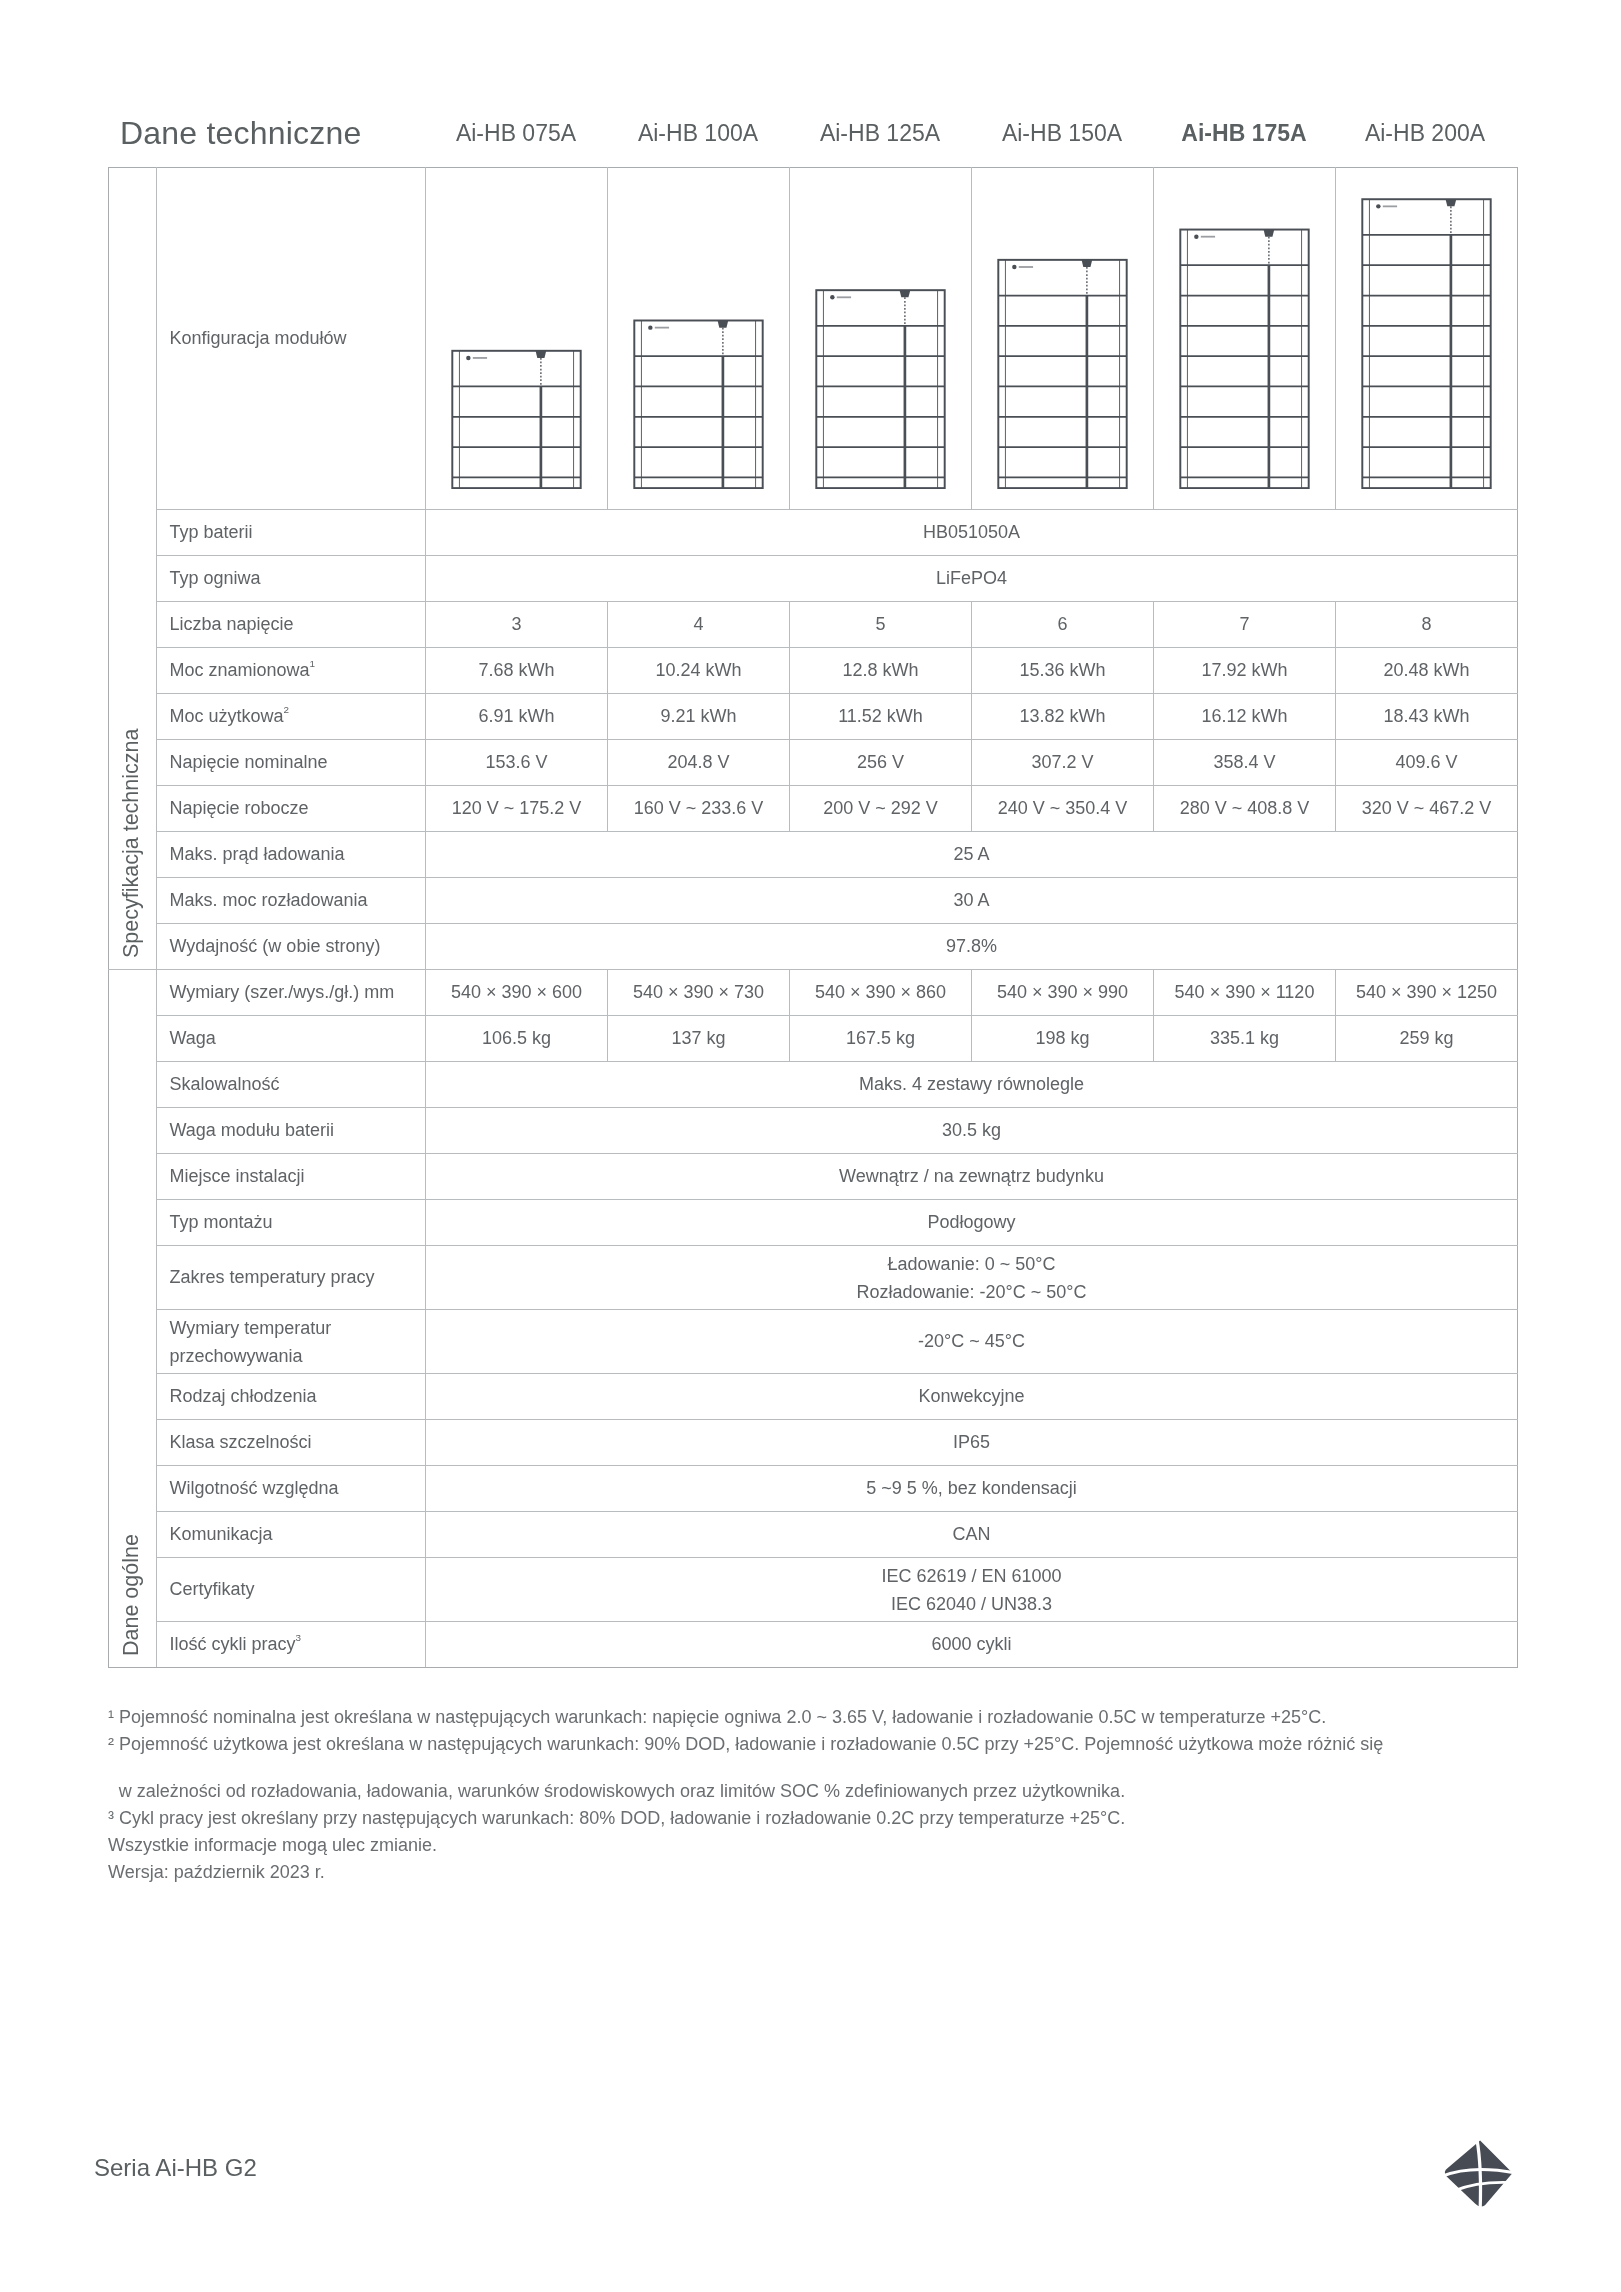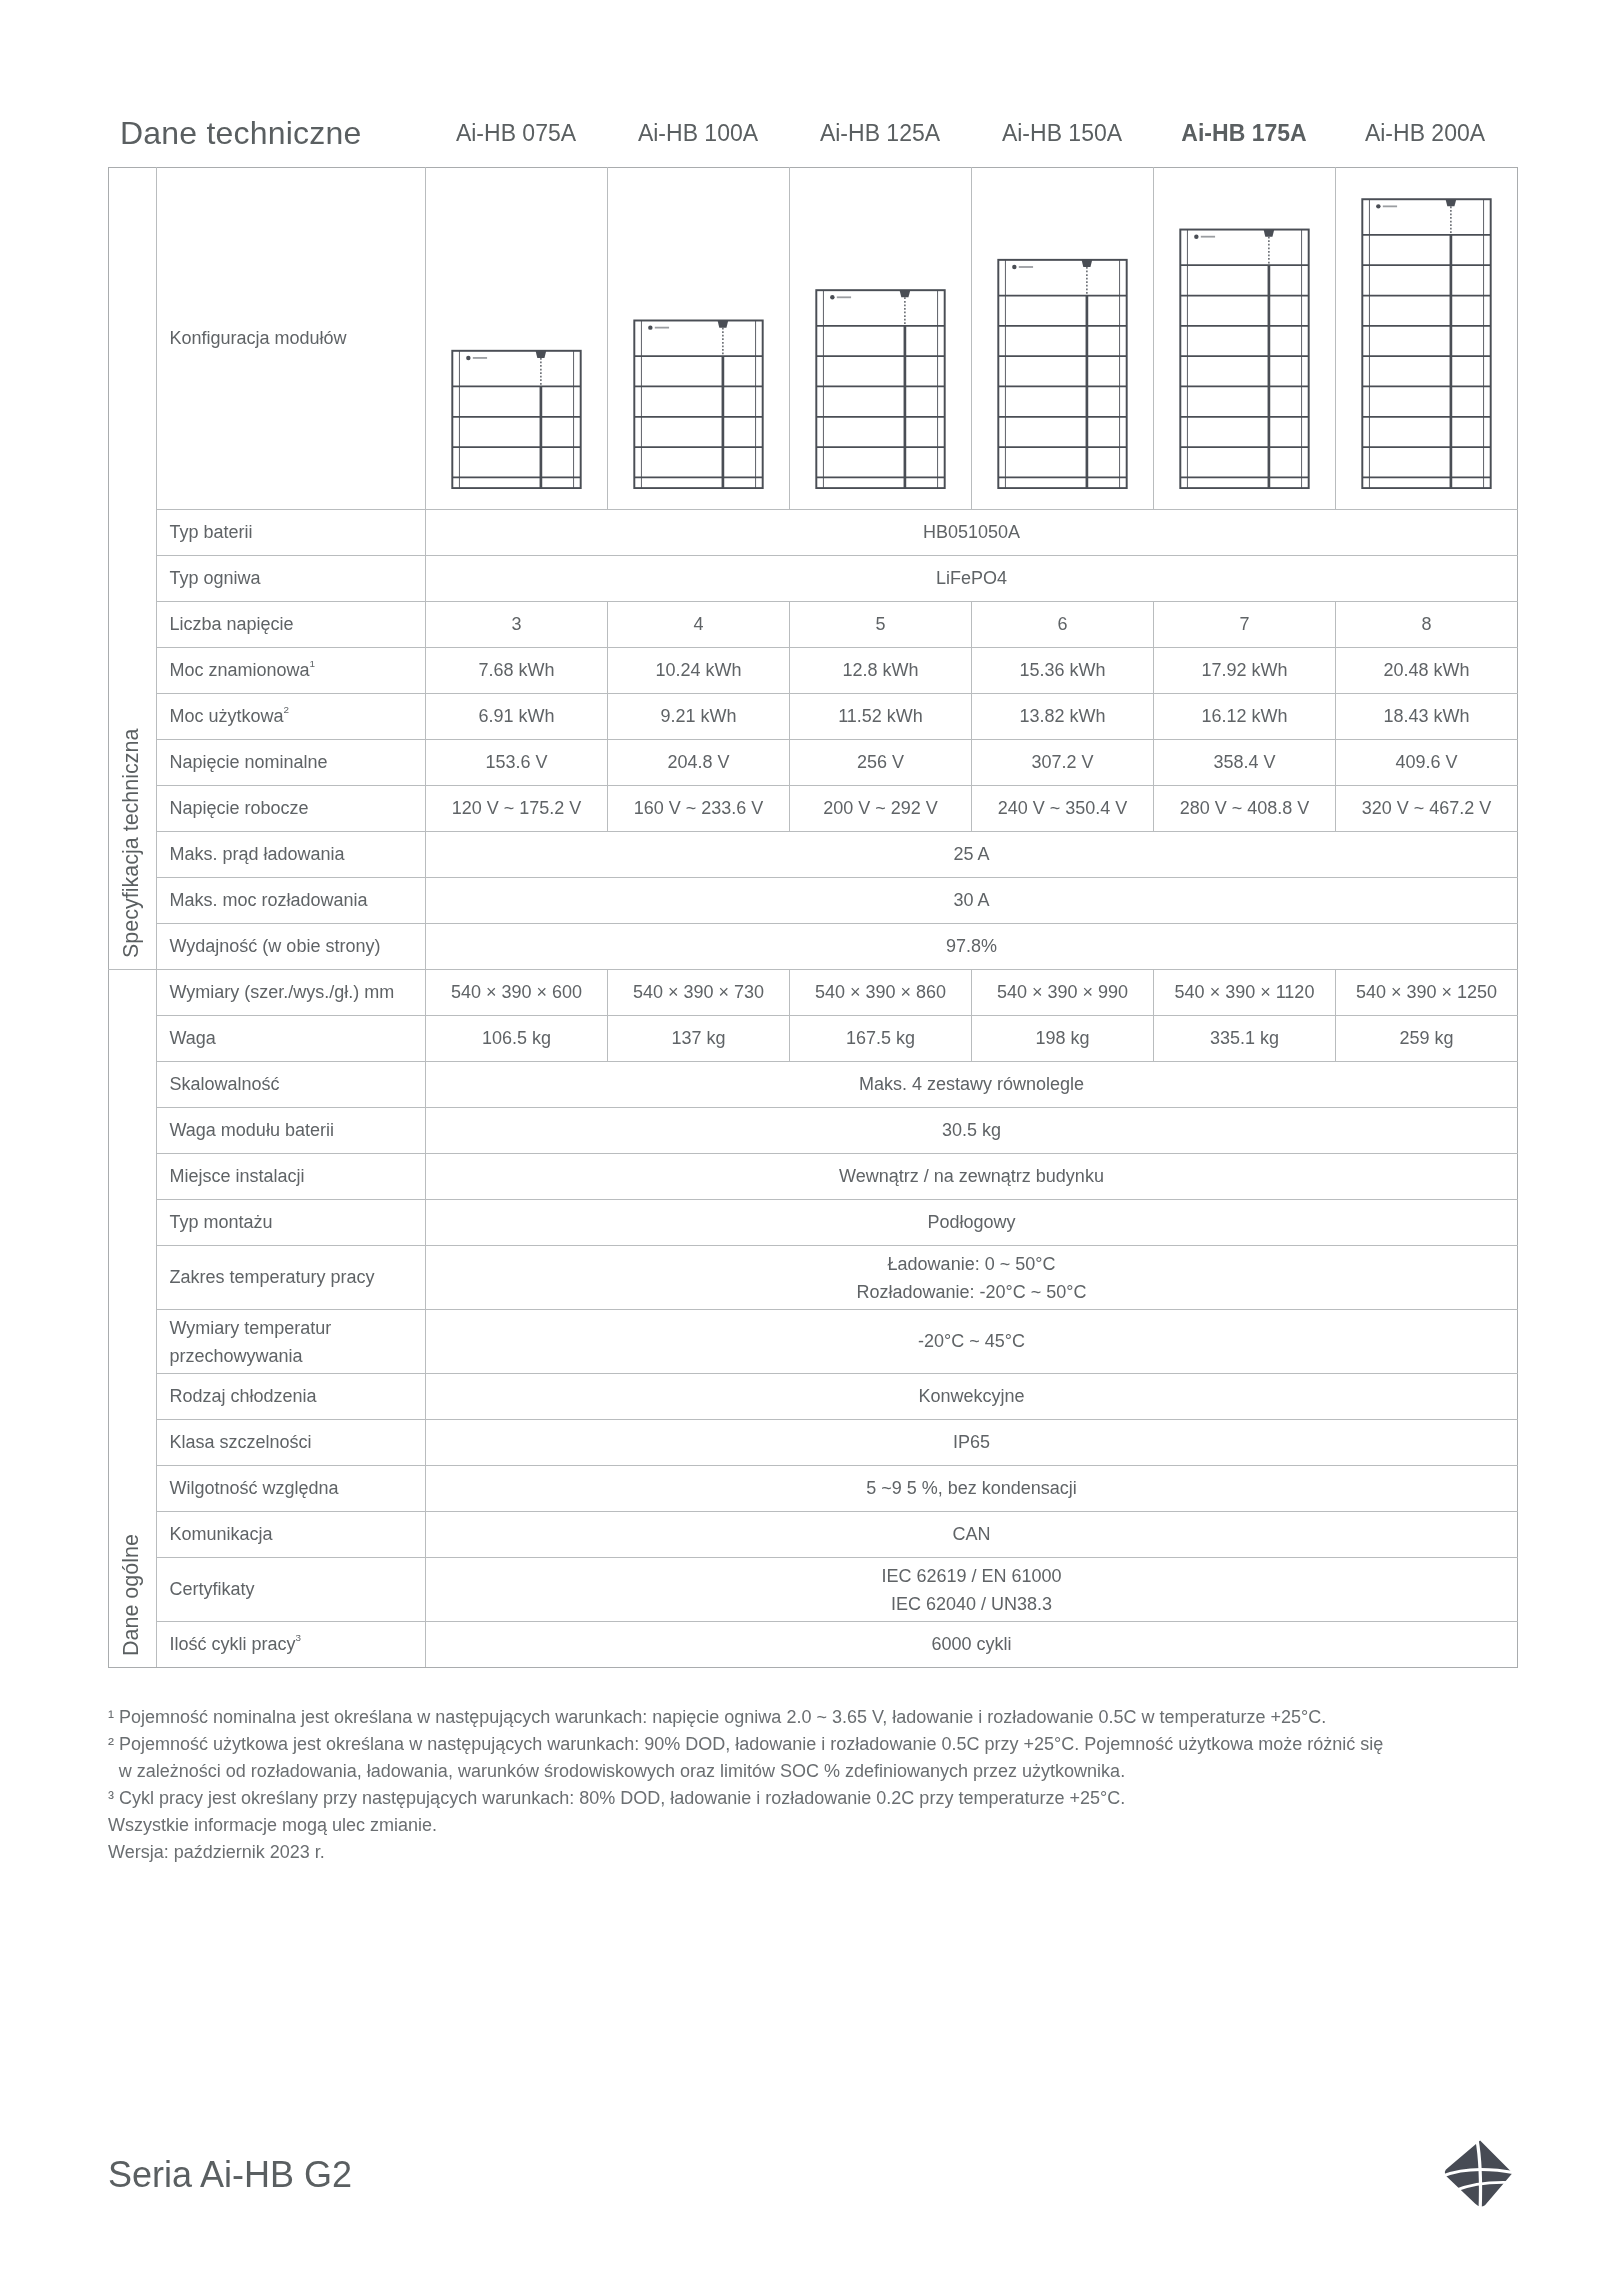--- a/index.html
+++ b/index.html
@@ -17,21 +17,21 @@
   tr.r{height:46px;}
   tr.r2{height:64px;}
   tr.img{height:342px;}
   td.imgcell{position:relative;}
   td.imgcell svg{position:absolute;left:0;bottom:19.7px;width:100%;}
   table.spec td.outerL{border-left:1.8px solid #a9acae;}
   table.spec td.outerR{border-right:1.8px solid #a9acae;}
   sup{font-size:9.9px;vertical-align:top;position:relative;top:-1.8px;}
   .foot{position:absolute;left:108px;top:1704px;font-size:18px;line-height:27px;color:#6a6e71;}
   .foot div{white-space:nowrap;}
-  .series{position:absolute;left:108px;top:2154px;font-size:36px;color:#5a5f61;}
+  .series{position:absolute;left:94px;top:2154px;font-size:24px;color:#5a5f61;}
   .logo{position:absolute;left:1438px;top:2134px;width:81px;height:81px;}
   .two-line{line-height:28px;}
 </style>
 </head>
 <body>
 
 <div class="title">Dane techniczne</div>
 <div id="model-heads">
     <div class="model-head" style="left: 425px;">Ai-HB 075A</div>
     <div class="model-head" style="left: 607px;">Ai-HB 100A</div>
@@ -312,21 +312,21 @@
       <tr class="r">
         <td class="label" style="border-bottom: 1.8px solid rgb(169, 172, 174);"><span>Ilość cykli pracy</span><sup>3</sup></td>
         <td class="val outerR" colspan="6" style="border-bottom: 1.8px solid rgb(169, 172, 174);">6000 cykli</td>
       </tr>
     </tbody>
 </table>
 
 <div class="foot" id="foot">
     <div>¹ Pojemność nominalna jest określana w następujących warunkach: napięcie ogniwa 2.0 ~ 3.65 V, ładowanie i rozładowanie 0.5C w temperaturze +25°C.</div>
     <div>² Pojemność użytkowa jest określana w następujących warunkach: 90% DOD, ładowanie i rozładowanie 0.5C przy +25°C. Pojemność użytkowa może różnić się</div>
-    <div style="padding-left: 10.7px;">w zależności od rozładowania, ładowania, warunków środowiskowych oraz limitów SOC % zdefiniowanych przez użytkownika.</div>
+    <div style="padding-left: 10.7px; margin-top: 20px;">w zależności od rozładowania, ładowania, warunków środowiskowych oraz limitów SOC % zdefiniowanych przez użytkownika.</div>
     <div>³ Cykl pracy jest określany przy następujących warunkach: 80% DOD, ładowanie i rozładowanie 0.2C przy temperaturze +25°C.</div>
     <div>Wszystkie informacje mogą ulec zmianie.</div>
     <div>Wersja: październik 2023 r.</div>
   </div>
 
 <div class="series">Seria Ai-HB G2</div>
 <div class="logo">
   <svg viewBox="0 0 100 100" width="81" height="81">
     <path d="M52 8 L92 48 L58 88 Q52 92 46 86 L10 52 Q6 46 12 42 Z" fill="#474b54"></path>
     <path d="M48 6 Q54 40 52 94" stroke="#fff" stroke-width="4" fill="none"></path>

